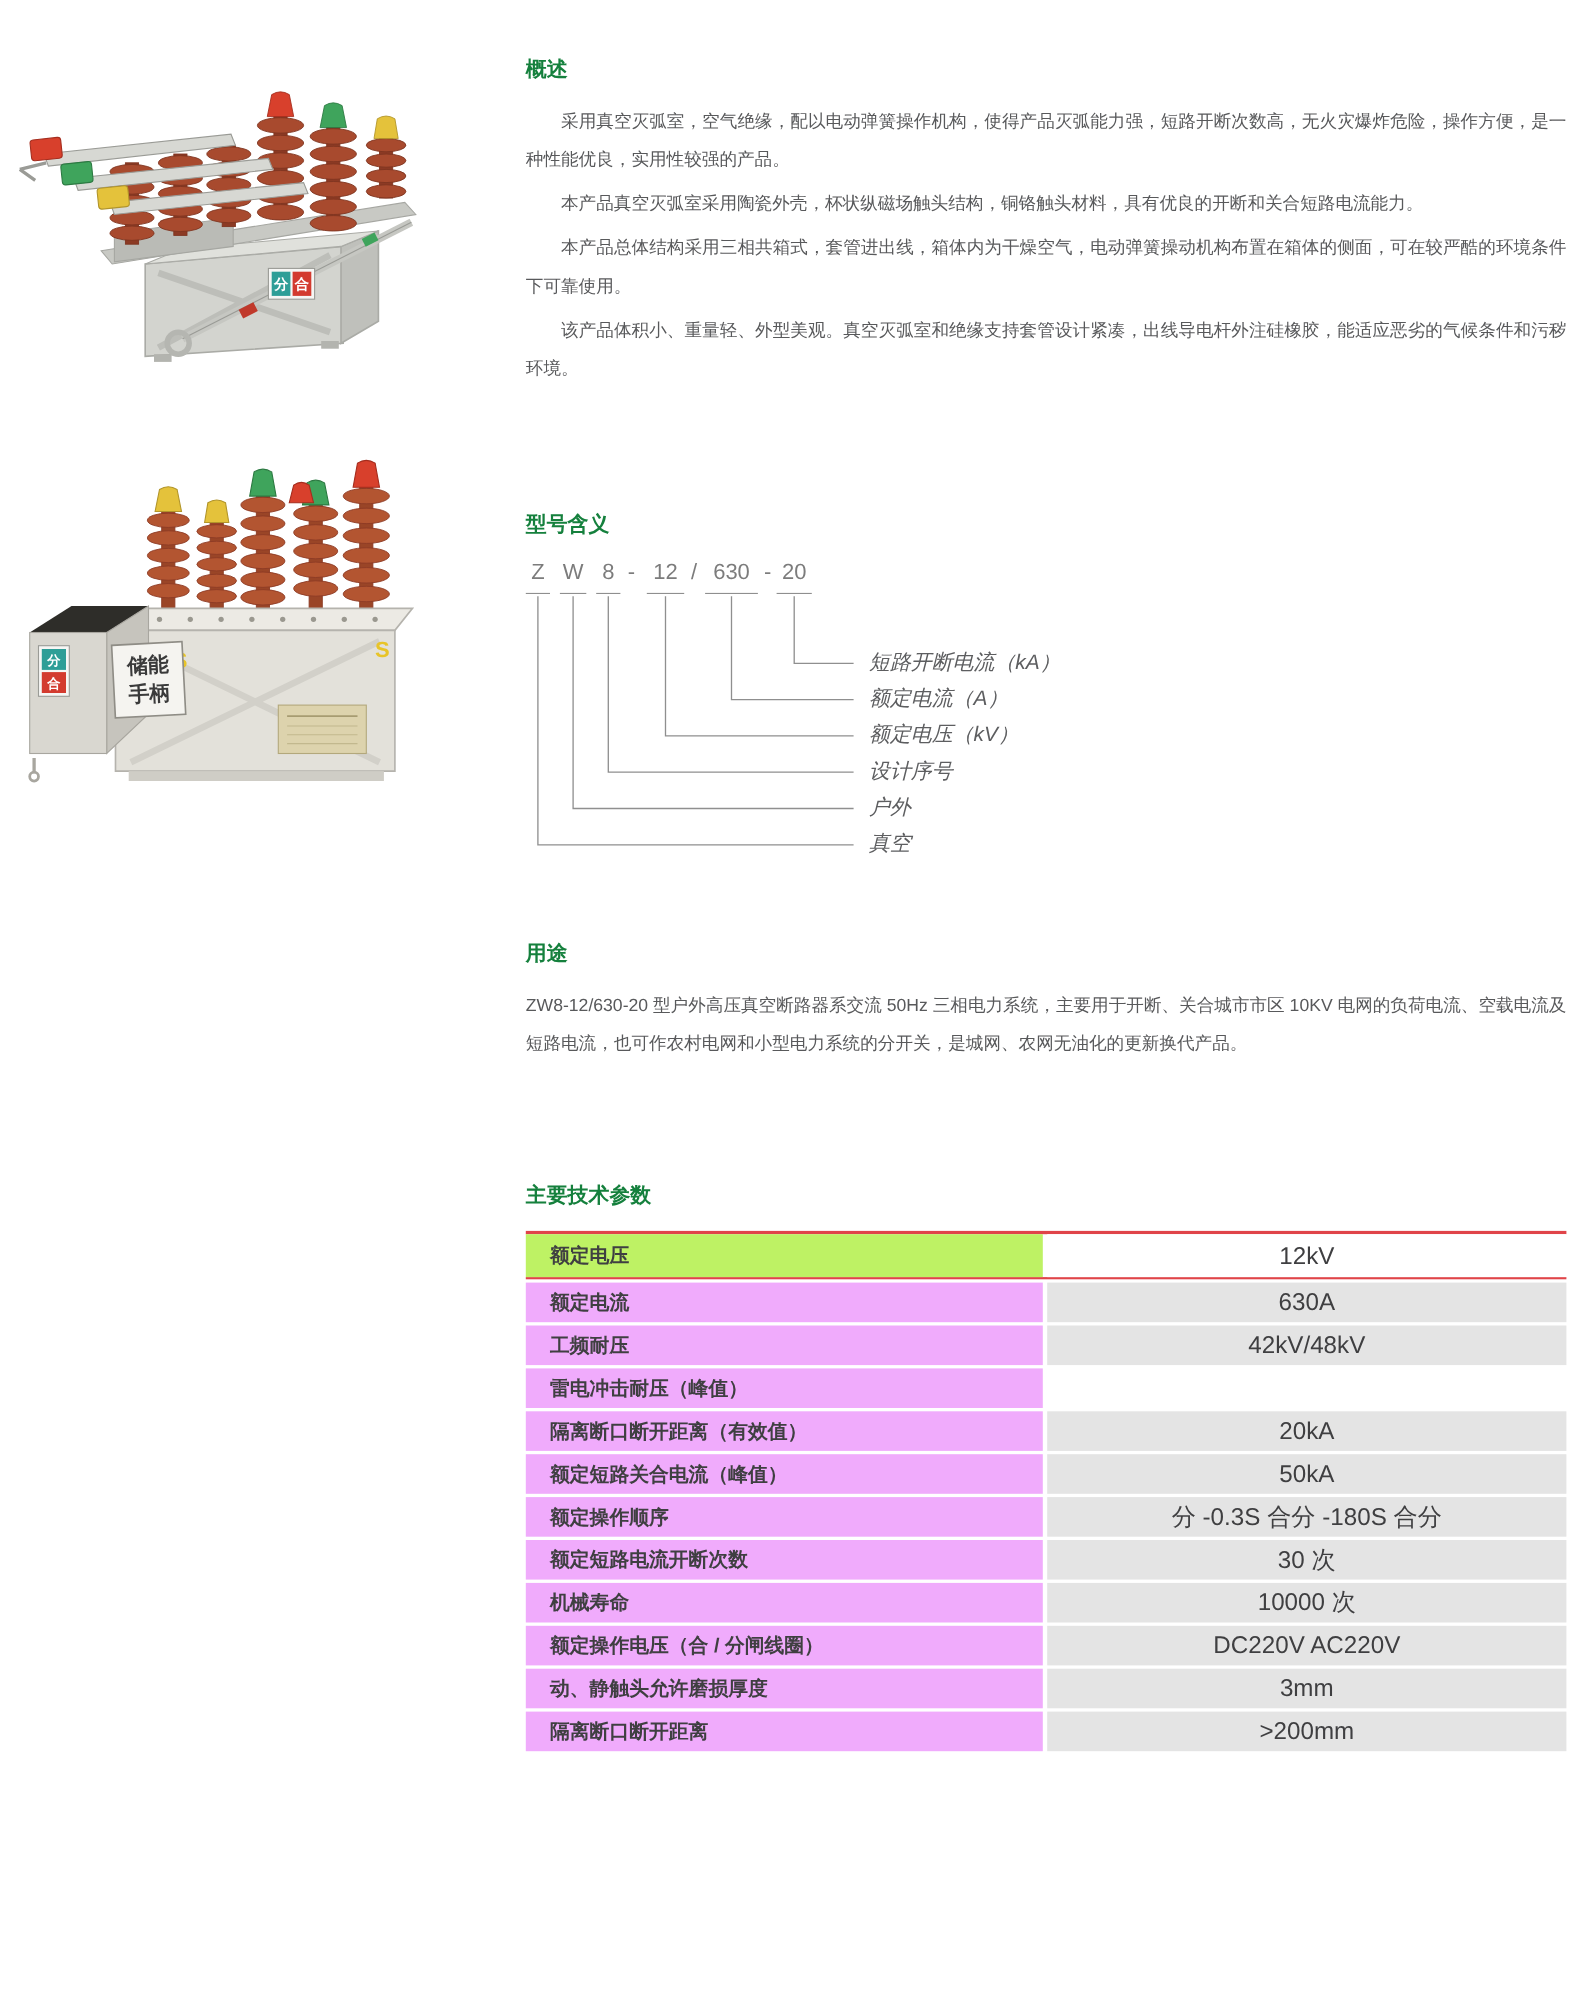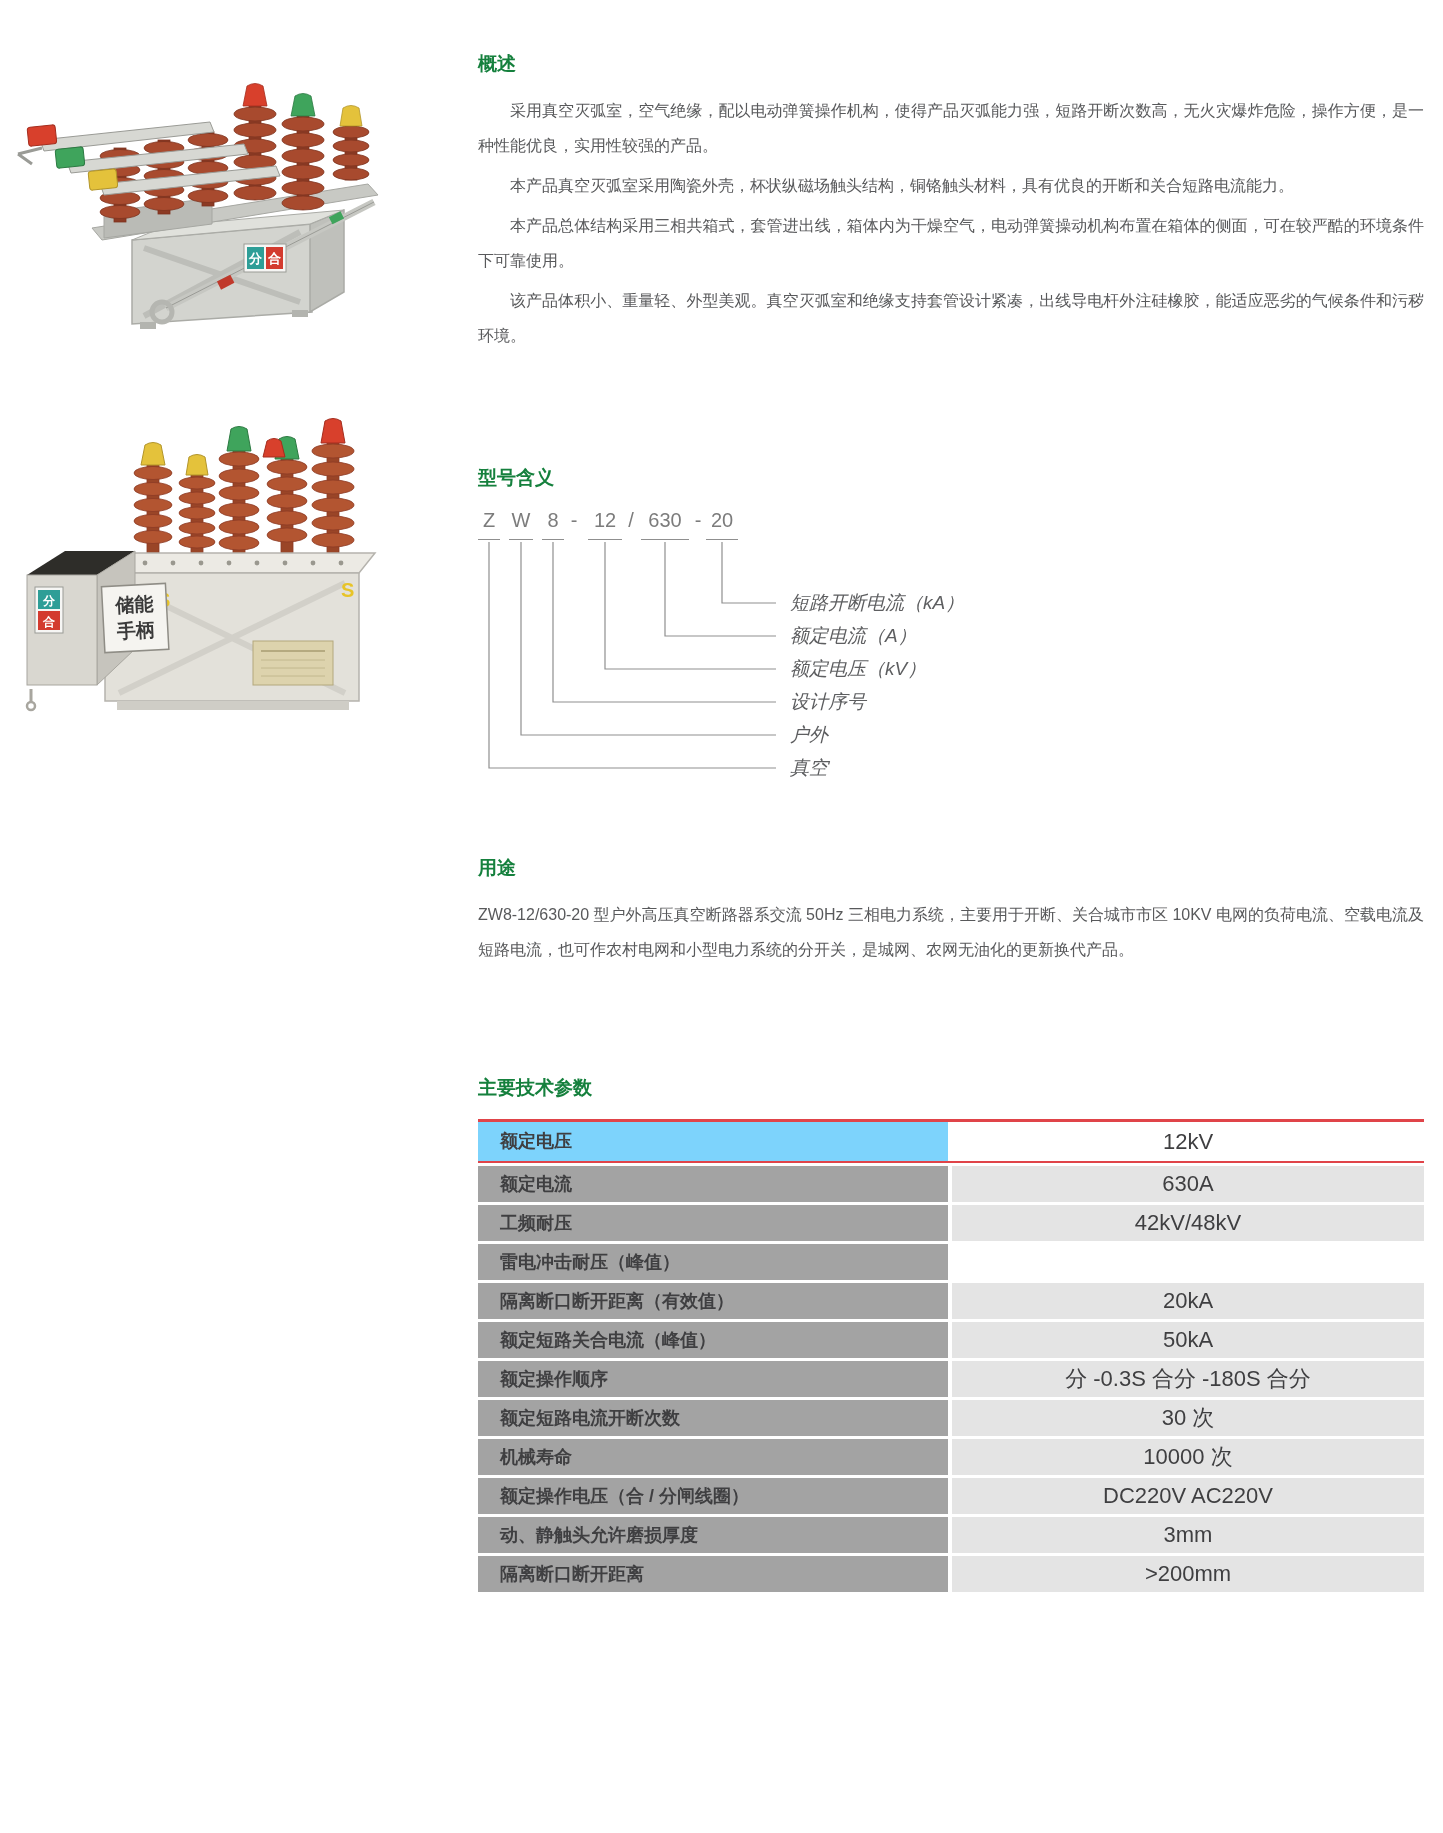--- a/index.html
+++ b/index.html
@@ -34,24 +34,24 @@
   .cg7{left:163px;width:48px;} .cg8{left:214px;width:12px;} .cg9{left:228px;width:32px;}
   .connector-svg { position:absolute; left:0; top:0; width:946px; height:300px; }
   .model-label { position:absolute; left:312px; height:28px; line-height:28px; font-size:19px; color:#5d5e60; white-space:nowrap;font-style:italic; }
   .ml0{top:81px;} .ml1{top:114px;} .ml2{top:147px;} .ml3{top:180px;} .ml4{top:213px;} .ml5{top:246px;}
 
   
   .spec-table { margin-top:16px; border-top:3px solid #e04449; }
   .spec-row { display:flex; margin-top:3px; }
   .spec-row.featured { margin-top:0; border-bottom:2px solid #e04449; }
   .spec-label { width:470px; height:36px; line-height:36px; padding-left:22px;
-                background:#a3a3a3; font-size:18px; font-weight:700; color:#3f3f41; }
+                background:#f0abfc; font-size:18px; font-weight:700; color:#3f3f41; }
   .spec-value { width:472px; height:36px; line-height:36px; margin-left:4px;
                 background:#e4e4e4; font-size:22px; color:#3f3f41; text-align:center; }
-  .spec-row.featured .spec-label { background:#7dd3fc; height:39px; line-height:39px; }
+  .spec-row.featured .spec-label { background:#bef264; height:39px; line-height:39px; }
   .spec-row.featured .spec-value { background:#fff; height:39px; line-height:39px; }
 </style>
 </head>
 <body>
 
 <div class="page">
 
   <svg id="photo1" class="photo" width="378" height="280" viewBox="0 0 378 280">
 
     <polygon points="120,188 300,172 300,260 120,272" fill="#d3d4cf" stroke="#aaaba6" stroke-width="1.5"></polygon>

